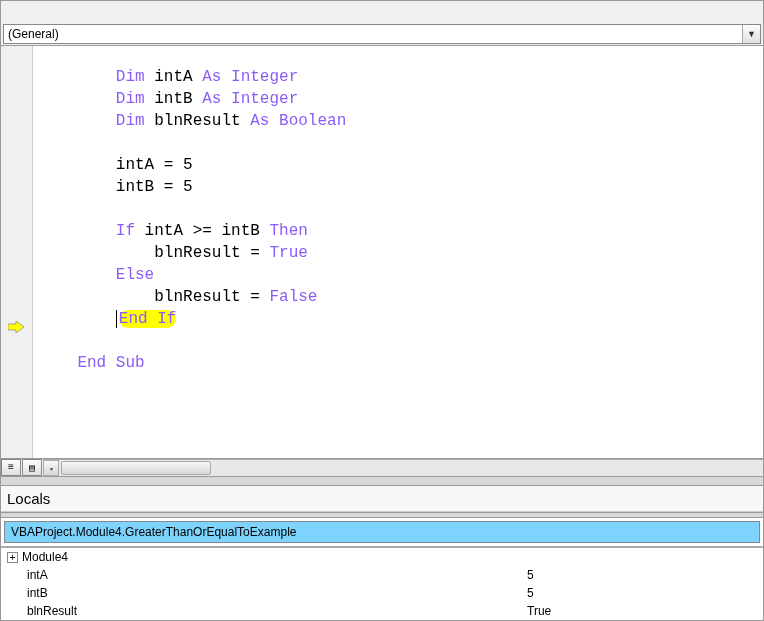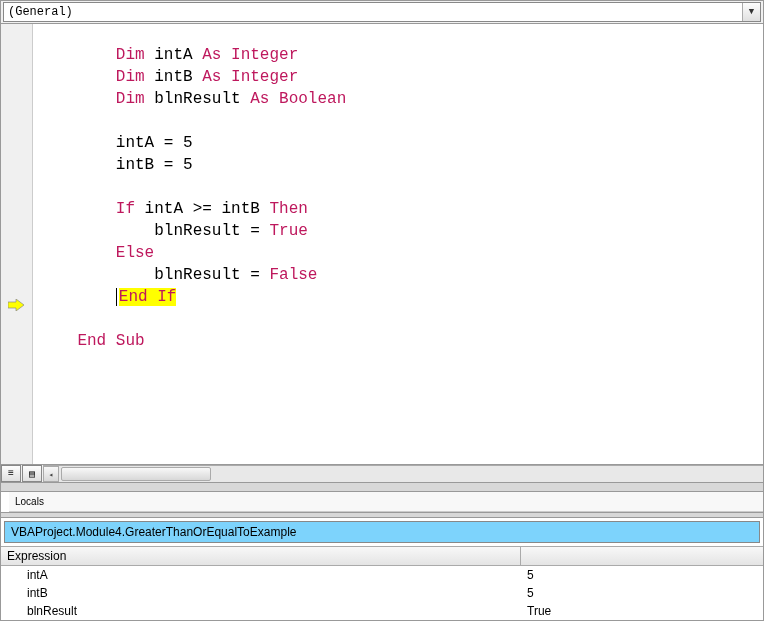--- a/index.html
+++ b/index.html
@@ -19,24 +19,25 @@
   border-bottom: 1px solid #999;
   padding: 1px 2px;
 }
 .dropdown {
   flex: 1;
   background: #fff;
   border: 1px solid #888;
   height: 20px;
   display: flex;
   align-items: center;
-  font-family: Liberation Mono, monospace;
+  font-family: Liberation Sans, sans-serif;
   font-size: 12px;
   padding-left: 4px;
   position: relative;
+  margin-top: 22px;
 }
 .dropdown-arrow {
   position: absolute;
   right: 0;
   top: 0;
   bottom: 0;
   width: 18px;
   background: linear-gradient(#fdfdfd, #e0e0e0);
   border-left: 1px solid #aaa;
   display: flex;
@@ -69,22 +70,22 @@
 }
 .break-arrow svg { display: block; }
 .code-body {
   flex: 1;
   padding: 8px 0 8px 6px;
   line-height: 22px;
   font-size: 16px;
   white-space: pre;
   position: relative;
 }
-.kw { color: #be185d; }
-.hl { background: #ffff00; }
+.kw { color: #8b5cf6; }
+.hl { background: #ffff00; border-radius: 9px; }
 .cursor {
   display: inline-block;
   width: 1px;
   height: 18px;
   background: #000;
   vertical-align: middle;
   margin-right: 2px;
 }
 .code-line { height: 22px; }
 .view-buttons {
@@ -130,25 +131,24 @@
   display:flex;align-items:center;justify-content:center;font-size:8px;color:#444;
 }
 .splitter {
   height: 10px;
   background: #d8d8d8;
   border-top: 1px solid #999;
   border-bottom: 1px solid #999;
 }
 .locals-title {
   font-family: Arial, sans-serif;
-  font-size: 10px;
+  font-size: 15px;
   padding: 4px 6px;
   background: #f8f8f8;
   border-bottom: 1px solid #ccc;
-  margin-left: 8px;
 }
 .locals-banner {
   font-family: Arial, sans-serif;
   font-size: 12px;
   padding: 3px 6px;
   background: #7dd3fc;
   border: 1px solid #888;
   margin: 3px;
 }
 .locals-header {
@@ -215,24 +215,27 @@
   </div>
 </div>
 
 <div class="splitter"></div>
 
 <div class="locals-title">Locals</div>
 <div class="splitter" style="height:6px"></div>
 <div class="locals-banner">VBAProject.Module4.GreaterThanOrEqualToExample</div>
 
 <div class="locals-header">
-  <div class="col col-expr">Expression</div>
 </div>
 
 <div class="locals-body" id="locals-body">
+    <div class="locals-row">
+      <div class="col col-expr"><span class="expand-box">+</span><span>Module4</span></div>
+      <div class="col col-val"></div>
+    </div>
     <div class="locals-row">
       <div class="col col-expr"><span class="indent"></span><span>intA</span></div>
       <div class="col col-val">5</div>
     </div>
     <div class="locals-row">
       <div class="col col-expr"><span class="indent"></span><span>intB</span></div>
       <div class="col col-val">5</div>
     </div>
     <div class="locals-row">
       <div class="col col-expr"><span class="indent"></span><span>blnResult</span></div>

